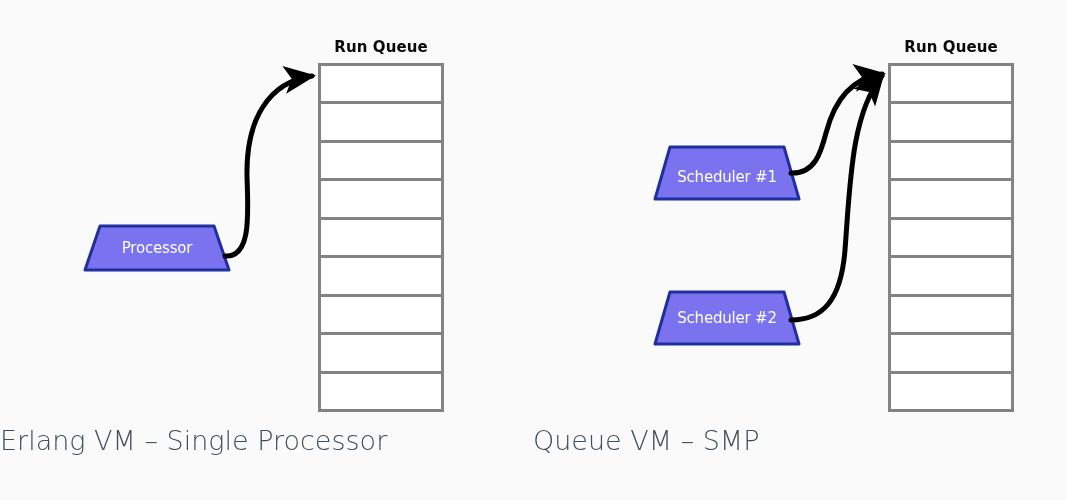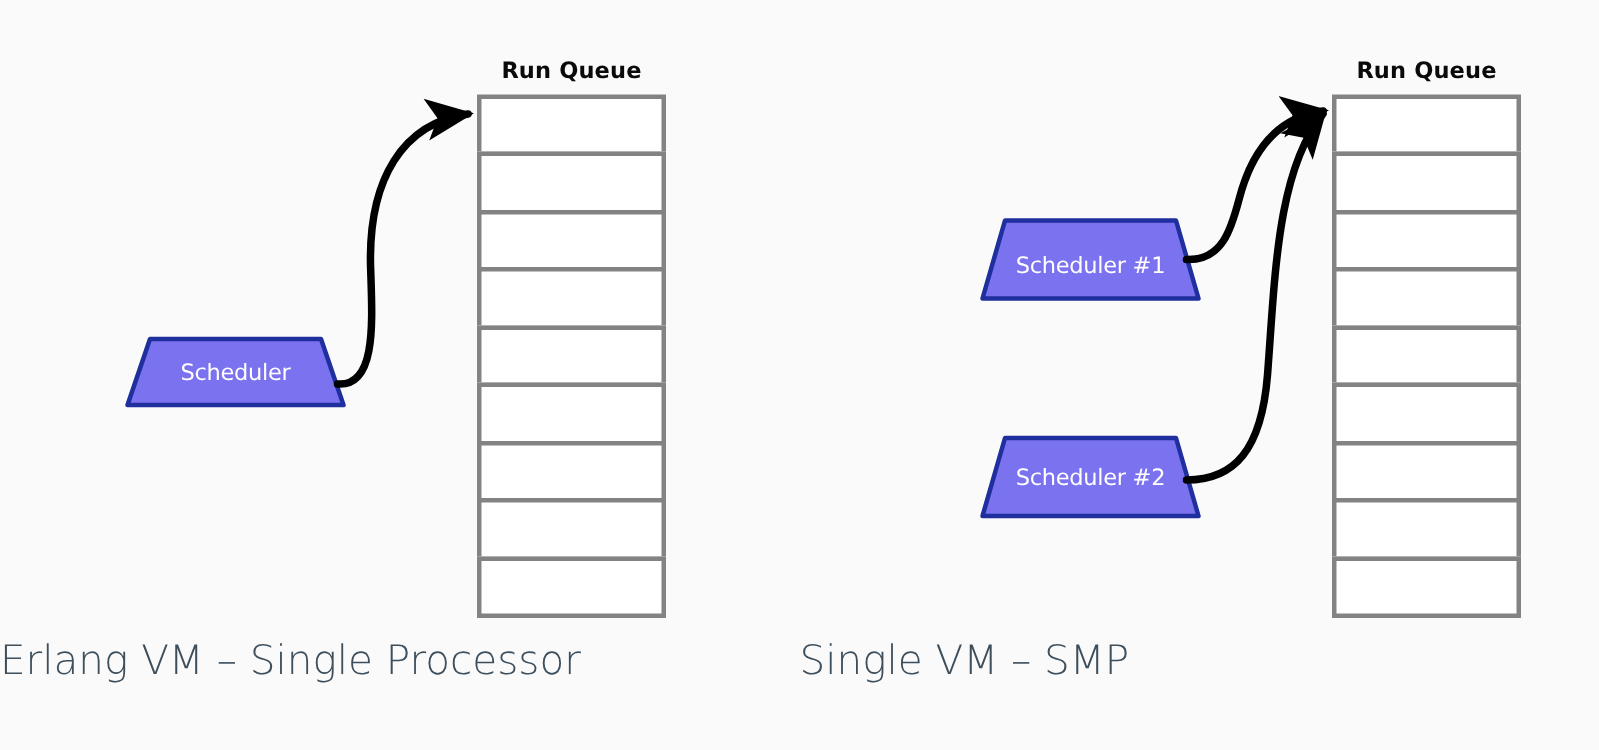--- a/index.html
+++ b/index.html
@@ -132,21 +132,21 @@
         <div class="queue-cell"></div>
         <div class="queue-cell"></div>
         <div class="queue-cell"></div>
       </div>
     </div>
 
     <div class="sched" style="left:83px; top:224px; width:148px; height:48px;">
       <svg class="sched-svg" width="148" height="48" viewBox="0 0 148 48">
         <polygon points="17,2 131,2 146,46 2,46" fill="#7b72f0" stroke="#1f2f9e" stroke-width="3" stroke-linejoin="round"></polygon>
       </svg>
-      <span class="sched-label">Scheduler</span>
+      <span class="sched-label">Processor</span>
     </div>
 
     <svg class="arrows" viewBox="0 0 533 500">
       <defs>
         <marker id="ah-left" markerWidth="7" markerHeight="7" refX="5.6" refY="3.0" orient="auto" markerUnits="strokeWidth">
           <path d="M0,0.2 L6.4,3.0 L0,5.8 L1.5,3.0 Z" fill="#000000"></path>
         </marker>
       </defs>
       <path d="M 225 256 C 252 258, 248 212, 247 176 C 246 120, 268 82, 312 76" fill="none" stroke="#000000" stroke-width="5" stroke-linecap="round" marker-end="url(#ah-left)"></path>
     </svg>
@@ -190,16 +190,16 @@
         <marker id="ah-smp" markerWidth="7" markerHeight="7" refX="5.6" refY="3.0" orient="auto" markerUnits="strokeWidth">
           <path d="M0,0.2 L6.4,3.0 L0,5.8 L1.5,3.0 Z" fill="#000000"></path>
         </marker>
       </defs>
 
       <path d="M 258 173 C 282 174, 288 152, 293 133 C 302 98, 320 78, 349 74" fill="none" stroke="#000000" stroke-width="5" stroke-linecap="round" marker-end="url(#ah-smp)"></path>
 
       <path d="M 258 320 C 290 320, 308 300, 312 250 C 317 186, 318 114, 349 76" fill="none" stroke="#000000" stroke-width="5" stroke-linecap="round" marker-end="url(#ah-smp)"></path>
     </svg>
 
-    <div class="caption">Single VM – SMP</div>
+    <div class="caption">Queue VM – SMP</div>
   </div>
 
 </div>
 
 </body></html>

